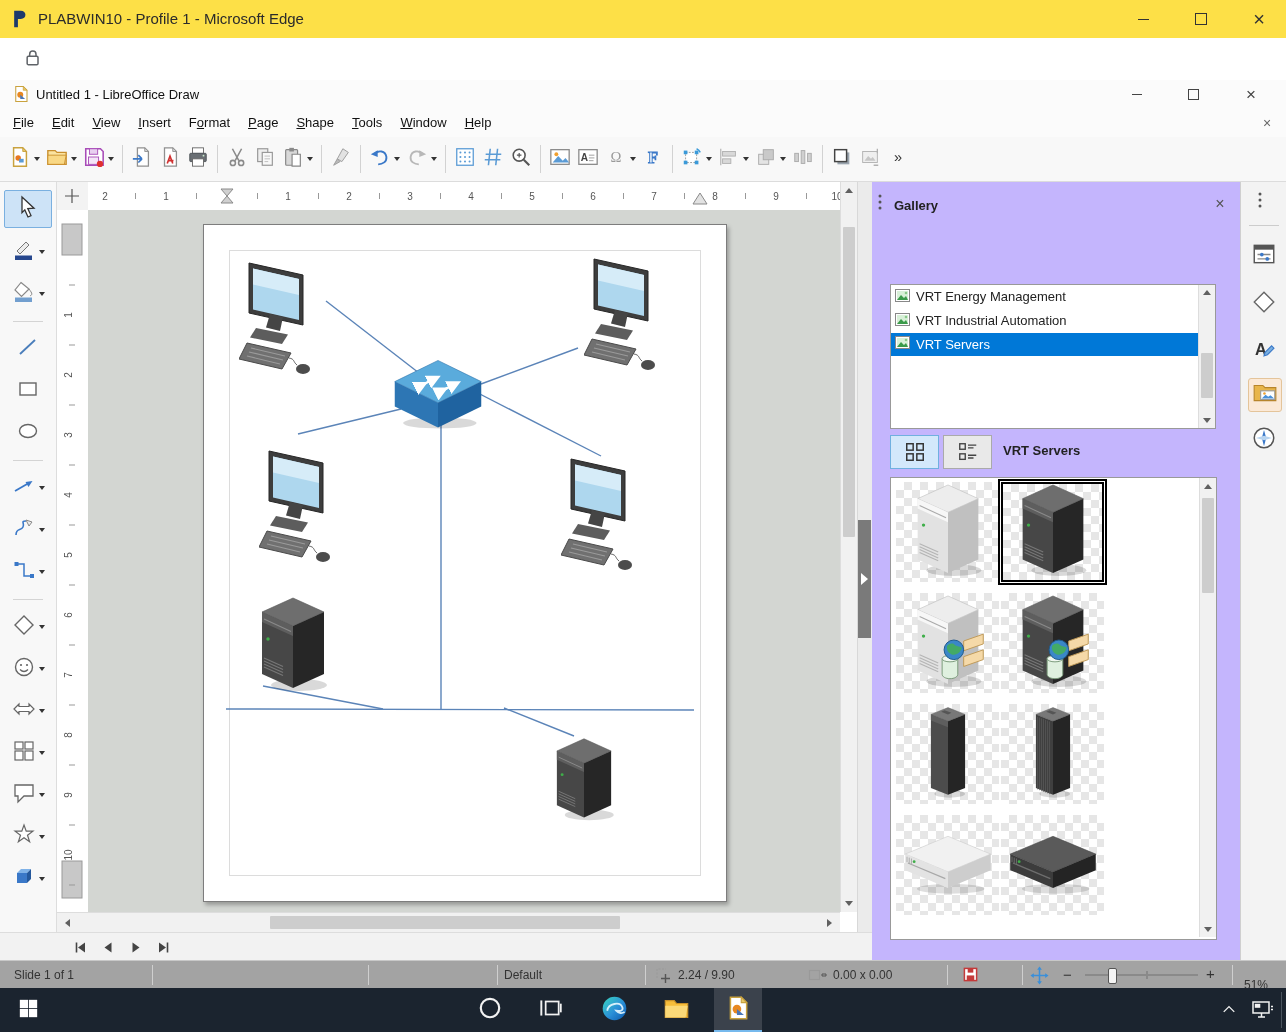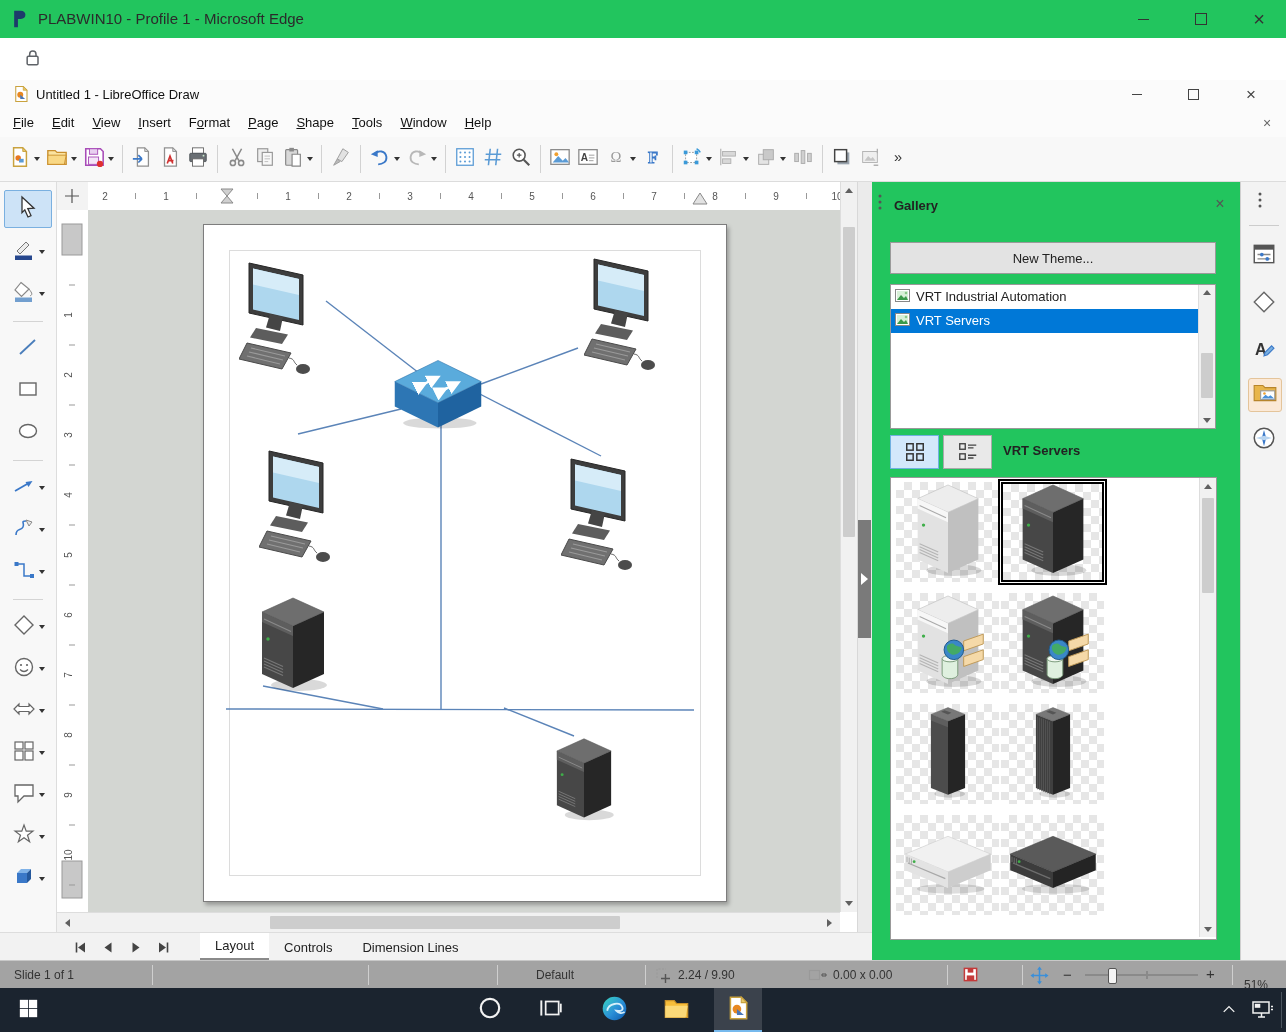--- a/index.html
+++ b/index.html
@@ -4,21 +4,21 @@
 <style>
   html,body{margin:0;padding:0}
   body{width:1286px;height:1032px;position:relative;overflow:hidden;
        font-family:"Liberation Sans",sans-serif;background:#fff;
        -webkit-font-smoothing:antialiased}
   .abs{position:absolute}
   .flexc{display:flex;align-items:center}
   .ctr{display:flex;align-items:center;justify-content:center}
 
   
-  #edge-titlebar{left:0;top:0;width:1286px;height:38px;background:#22c55e;border-bottom:1px solid #b5b5b5}
+  #edge-titlebar{left:0;top:0;width:1286px;height:38px;background:#fde047;border-bottom:1px solid #b5b5b5}
   #edge-title{font-size:15px;color:#2b2b2b}
   .winbtn{width:46px;height:38px}
   .glyph-min{width:11px;height:1px;background:#333}
   .glyph-max{width:10px;height:10px;border:1px solid #333}
   .glyph-close{font-size:20px;color:#333;line-height:1}
   #edge-urlbar{left:0;top:38px;width:1286px;height:42px;background:#fff;border-bottom:1px solid #c3c3c3}
   #url-text{font-size:17px;color:#70757a;white-space:nowrap}
   #url-text .dom{color:#202124}
 
   
@@ -54,21 +54,21 @@
 
   
   #slidebar{left:0;top:932px;width:872px;height:28px;background:#f2f2f2;border-top:1px solid #ddd}
   .navbtn{width:24px;height:24px}
   .tab{padding:5px 15px;font-size:13px;color:#222}
   .tab.active{background:#fff;border-bottom:3px solid #8a8a8a;font-weight:400}
   #statusbar{left:0;top:960px;width:1286px;height:28px;background:#a3a3a3;border-top:1px solid #c8c8c8;font-size:12px;color:#333}
   .st-sep{position:absolute;top:4px;width:1px;height:20px;background:#cfcfcf}
 
   
-  #gallery-panel{left:872px;top:182px;width:368px;height:778px;background:#22c55e}
+  #gallery-panel{left:872px;top:182px;width:368px;height:778px;background:#c4b5fd}
   #gallery-title{font-size:13px;font-weight:bold;color:#222}
   #new-theme-btn{left:18px;top:60px;width:324px;height:30px;background:#e3e3e3;border:1px solid #9a9a9a;font-size:13px;color:#222}
   #theme-list{left:18px;top:102px;width:324px;height:143px;background:#fff;border:1px solid #999;overflow:hidden}
   .theme-row{display:flex;align-items:center;gap:6px;height:23.8px;padding:0 4px;font-size:13px;color:#222}
   .theme-row.sel{background:#0078d7;color:#fff}
   .gsb{position:absolute;right:0;top:0;width:16px;background:#f1f1f1;border-left:1px solid #ddd}
   #view-toggle-icon{left:18px;top:253px;width:47px;height:32px;background:#d3e8fb;border:1px solid #70b0e0}
   #view-toggle-list{left:71px;top:253px;width:47px;height:32px;background:#e9e9e9;border:1px solid #aaa}
   #active-theme-label{left:131px;top:261px;font-size:13px;font-weight:bold;color:#222}
   #items-panel{left:18px;top:295px;width:325px;height:461px;background:#fff;border:1px solid #999}
@@ -681,33 +681,28 @@
           <polygon points="3.5,1.5 3.5,11.5 10.5,6.5" fill="#444"></polygon>
         </svg>
       </div>
       <div class="navbtn ctr">
         <svg width="14" height="13" viewBox="0 0 14 13">
           <polygon points="2,1.5 2,11.5 9,6.5" fill="#444"></polygon>
           <path d="M10.5 1.5v10" stroke="#444" stroke-width="1.6"></path>
         </svg>
       </div>
     </div>
-  <div class="flexc" id="slide-tabs" style="padding-left:24px">
-      <span class="tab active">Layout</span>
-      <span class="tab">Controls</span>
-      <span class="tab">Dimension Lines</span>
-    </div>
 </div>
 
 <div class="abs" id="statusbar">
   <span class="abs" style="left:14px;top:7px">Slide 1 of 1</span>
   <span class="st-sep" style="left:152px"></span>
   <span class="st-sep" style="left:368px"></span>
   <span class="st-sep" style="left:497px"></span>
-  <span class="abs" style="left:536px;top:7px">Default</span>
+  <span class="abs" style="left:504px;top:7px">Default</span>
   <span class="st-sep" style="left:645px"></span>
   <span class="abs" id="pos-icon" style="left:655px;top:6px"><svg width="17" height="16" viewBox="0 0 17 16">
         <path d="M2 11V2h9" fill="none" stroke="#999" stroke-dasharray="2 1.5"></path>
         <path d="M6 11.5h9M10.5 7v9" stroke="#555" stroke-width="1.4"></path>
       </svg></span>
   <span class="abs" style="left:678px;top:7px">2.24 / 9.90</span>
   <span class="abs" id="size-icon" style="left:808px;top:6px"><svg width="19" height="16" viewBox="0 0 19 16">
         <rect x="1.5" y="3.5" width="10" height="9" fill="none" stroke="#999" stroke-width="1.2"></rect>
         <path d="M14 8h4M15.5 6l-2 2 2 2M16.5 6l2 2-2 2" stroke="#555" fill="none"></path>
       </svg></span>
@@ -738,22 +733,30 @@
 <div class="abs" id="gallery-panel">
   <span class="abs" id="g-dots" style="left:6px;top:12px"><svg width="4" height="16" viewBox="0 0 4 16">
         <g fill="#555">
           <circle cx="2" cy="2" r="1.5"></circle>
           <circle cx="2" cy="8" r="1.5"></circle>
           <circle cx="2" cy="14" r="1.5"></circle>
         </g>
       </svg></span>
   <span class="abs" style="left:22px;top:16px" id="gallery-title">Gallery</span>
   <span class="abs ctr" style="left:338px;top:12px;width:20px;height:20px;color:#555;font-size:16px">×</span>
-  <div class="abs ctr" id="new-theme-btn">New Theme...</div>
   <div class="abs" id="theme-list">
+      <div class="theme-row">
+        <span><svg width="15" height="13" viewBox="0 0 15 13">
+            <rect x="0.5" y="0.5" width="14" height="12" fill="#fff" stroke="#888"></rect>
+            <rect x="2" y="2" width="11" height="9" fill="#d8f0d8"></rect>
+            <path d="M2 11l4-5 3 3 2-2 2 4z" fill="#3a9a4a"></path>
+            <circle cx="11" cy="4" r="1.3" fill="#8ac88a"></circle>
+          </svg></span>
+        <span>VRT Energy Management</span>
+      </div>
       <div class="theme-row">
         <span><svg width="15" height="13" viewBox="0 0 15 13">
             <rect x="0.5" y="0.5" width="14" height="12" fill="#fff" stroke="#888"></rect>
             <rect x="2" y="2" width="11" height="9" fill="#d8f0d8"></rect>
             <path d="M2 11l4-5 3 3 2-2 2 4z" fill="#3a9a4a"></path>
             <circle cx="11" cy="4" r="1.3" fill="#8ac88a"></circle>
           </svg></span>
         <span>VRT Industrial Automation</span>
       </div>
       <div class="theme-row sel">

